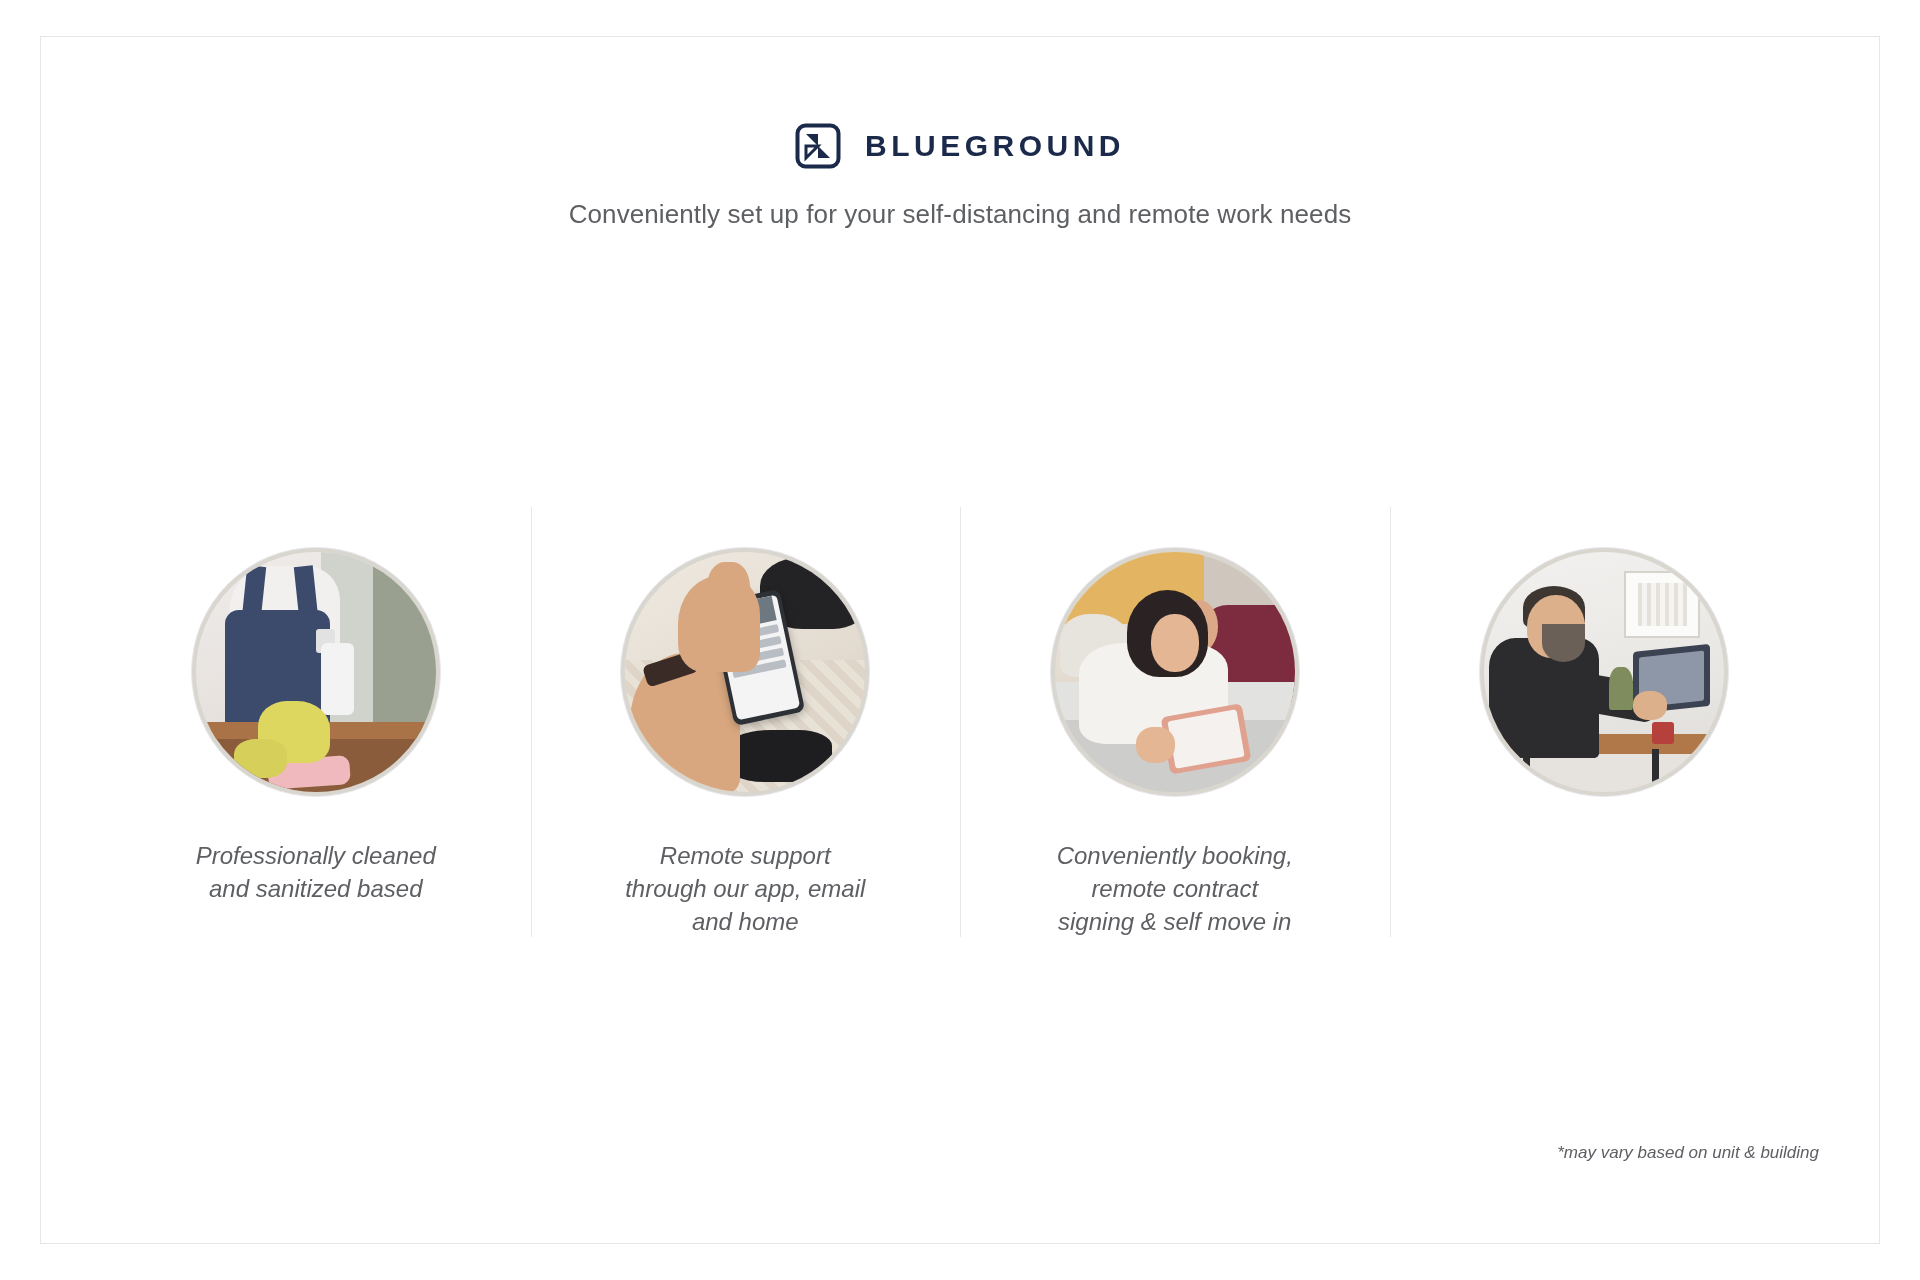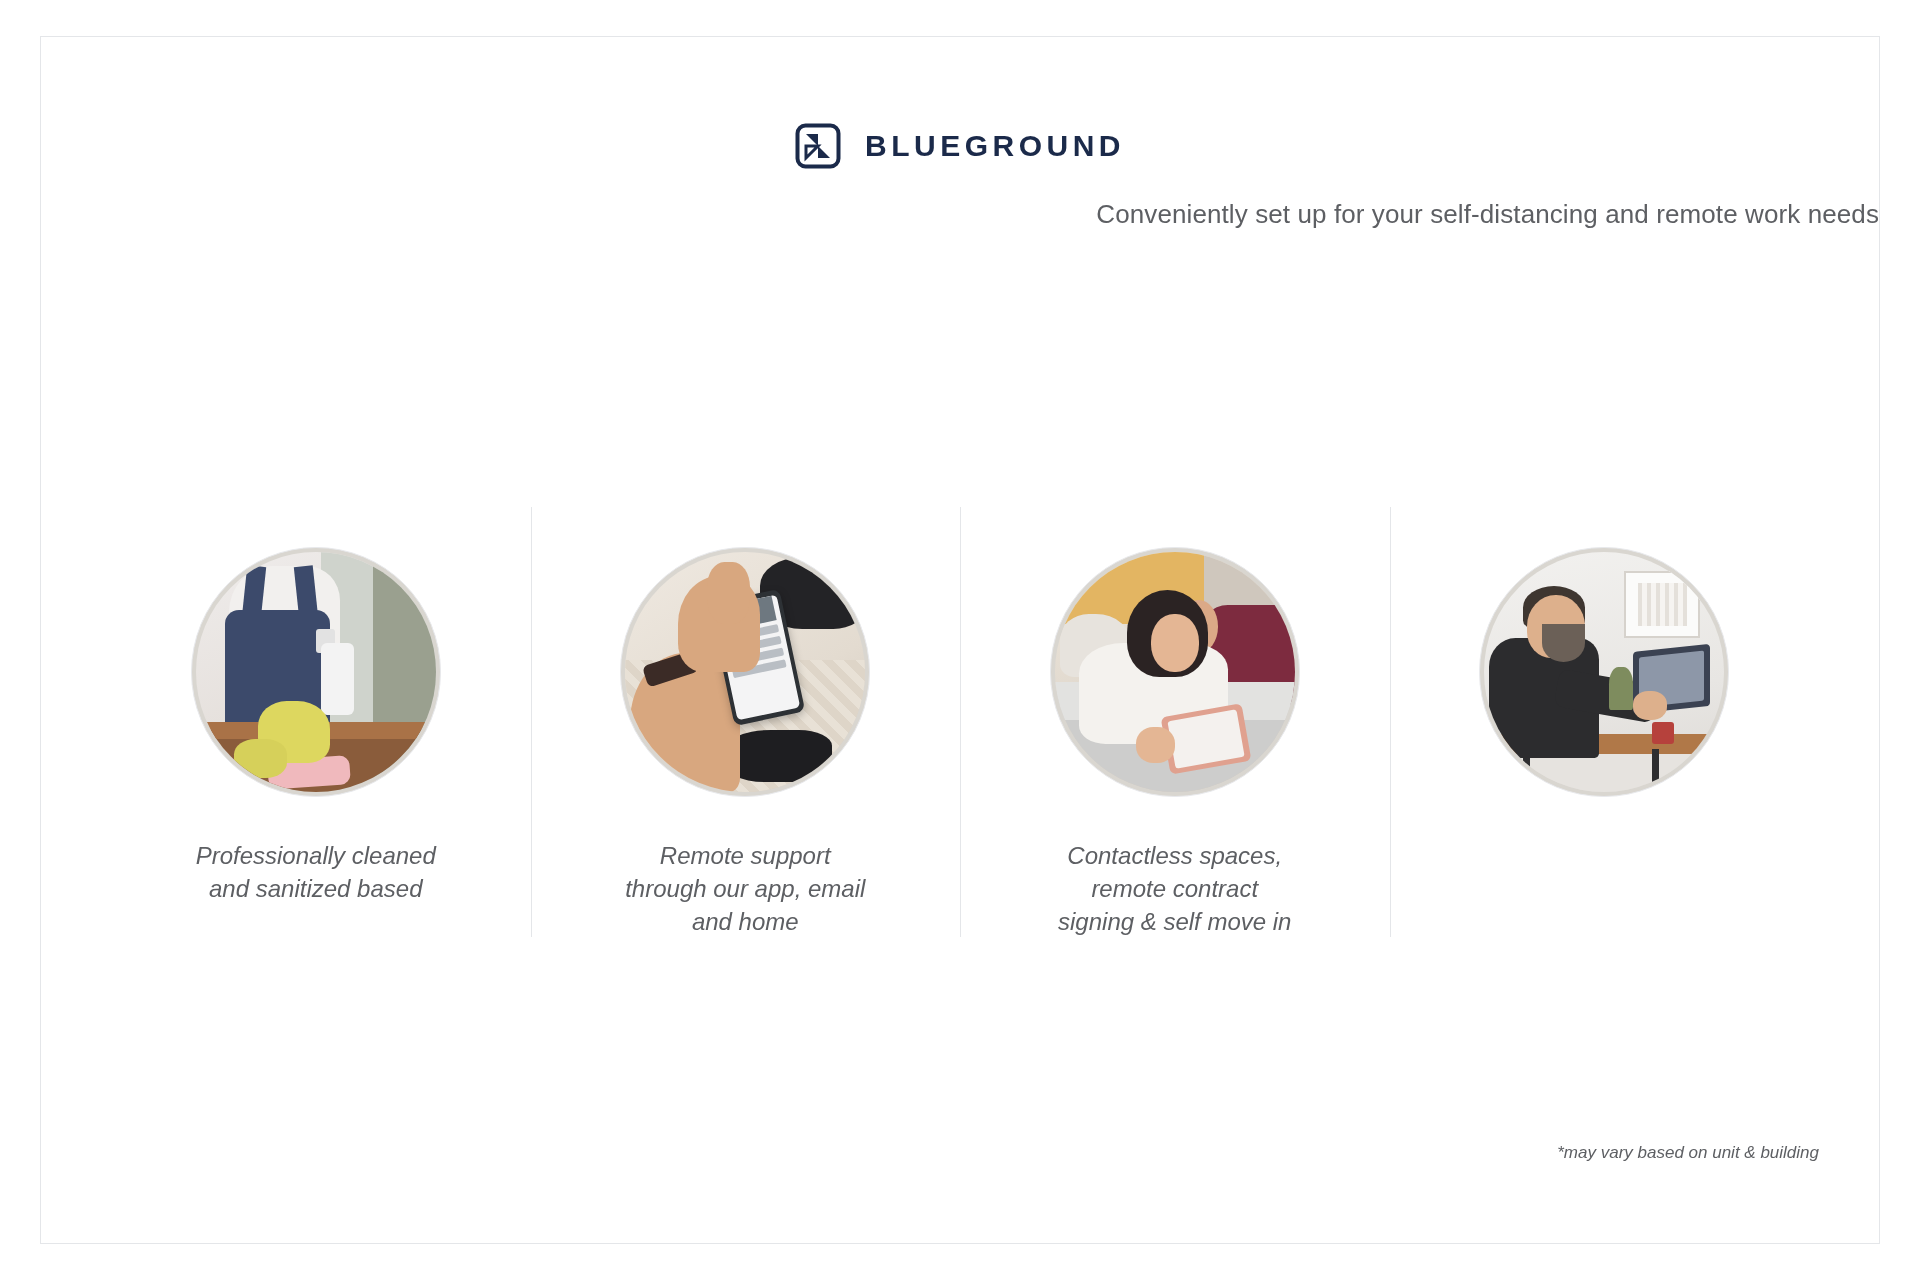--- a/index.html
+++ b/index.html
@@ -61,21 +61,21 @@
     line-height: 1.1;
     font-weight: bold;
     letter-spacing: 2.6px;
     color: #1b2a4a;
     text-transform: uppercase;
     font-family: "Liberation Sans", sans-serif;
   }
 
   .subhead {
     margin: 30px auto 16px auto;
-    text-align: right;
+    text-align: center;
     font-size: 26px;
     color: #5d5f63;
     font-weight: normal;
     letter-spacing: 0.1px;
   }
 
   
   .columns {
     position: absolute;
     top: 470px;
@@ -302,21 +302,21 @@
               <div class="s3-hair"></div>
                 <div class="s3-face"></div>
               <div class="s3-tablet">
                   <span></span>
                 </div>
                 <div class="s3-hand"></div>
             </div>
           </div>
         </div>
         <div class="caption">
-          <div>Contactless spaces,</div>
+          <div>Conveniently booking,</div>
           <div>remote contract</div>
           <div>signing &amp; self move in</div>
         </div>
       </div>
 
       <div class="col">
         <div class="photo">
           <div class="inner">
             <div class="scene">
               <div class="s4-bg"></div>

